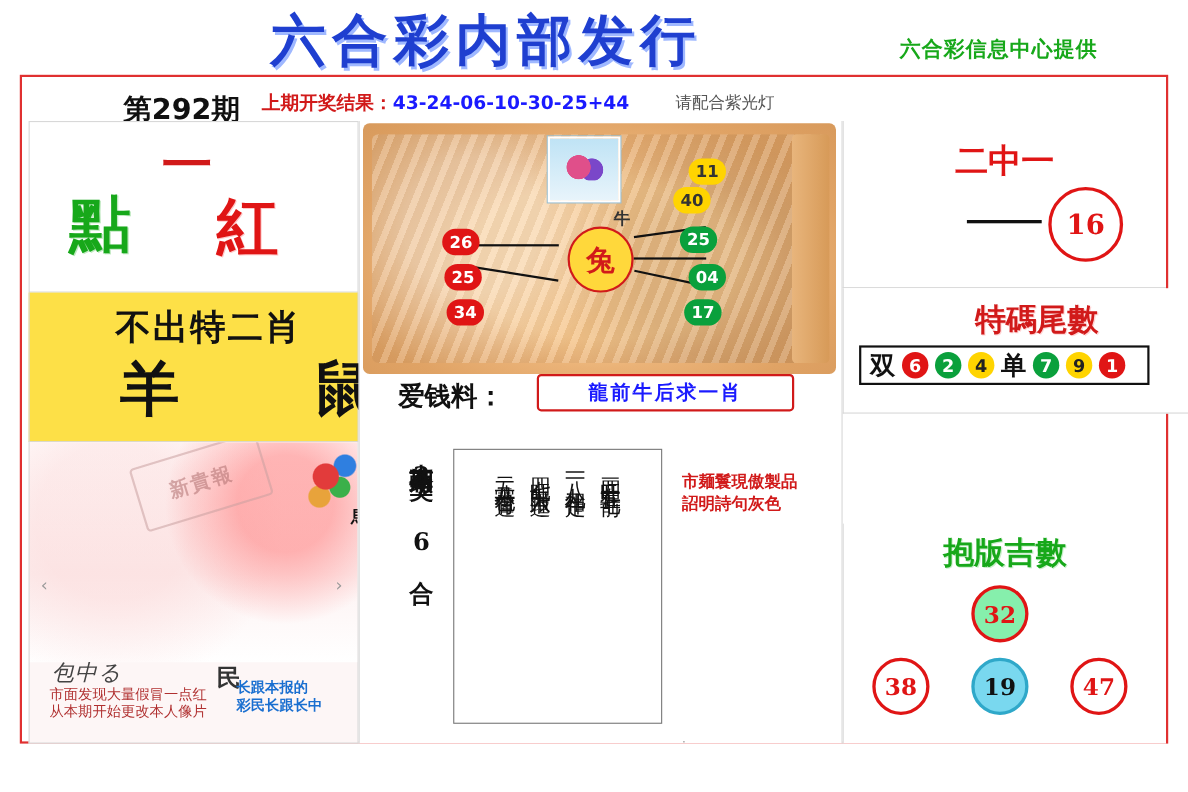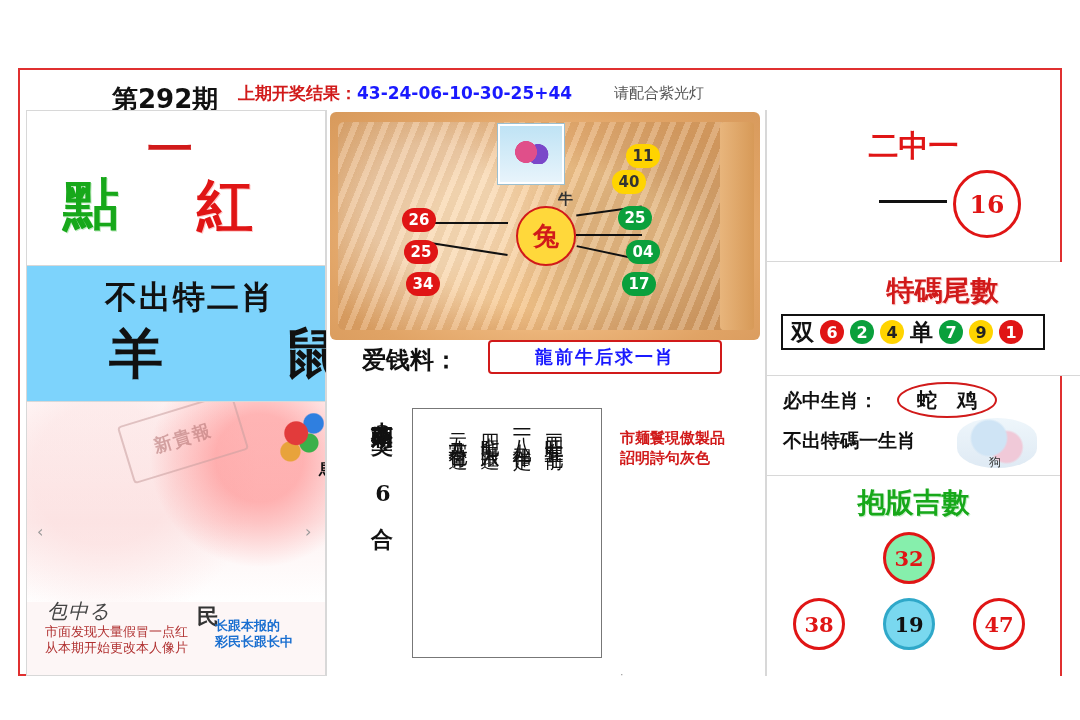--- a/index.html
+++ b/index.html
@@ -69,21 +69,21 @@
   }
   .hong{
     position:absolute;left:170px;top:58px;
     font-family:"DejaVu Serif","Liberation Serif",serif;
     font-size:56px;font-weight:bold;color:#e01515;
     text-shadow:1px 1px 0 #ffc7c7;
   }
 
   .col-left2{
     position:absolute;left:26px;top:266px;width:300px;height:136px;
-    border:1px solid #d8d8d8;border-top:none;box-sizing:border-box;background:#7dd3fc;
+    border:1px solid #d8d8d8;border-top:none;box-sizing:border-box;background:#fde047;
   }
   .bcts{
     position:absolute;left:78px;top:10px;
     font-family:"DejaVu Serif","Liberation Serif",serif;
     font-size:32px;font-weight:bold;color:#111;letter-spacing:2px;white-space:nowrap;
   }
   .zodiac2{
     position:absolute;left:82px;top:52px;
     font-family:"DejaVu Serif","Liberation Serif",serif;
     font-size:54px;font-weight:bold;color:#111;letter-spacing:34px;white-space:nowrap;
@@ -317,20 +317,24 @@
 
   .tiny-foot{
     position:absolute;left:620px;top:668px;font-size:11px;color:#999;
   }
 </style>
 </head>
 <body>
 
 <div class="page">
 
+  <div class="masthead">
+    <div class="mast-title">六合彩内部发行</div>
+    <div class="mast-sub">六合彩信息中心提供</div>
+  </div>
 
   <div class="frame"></div>
 
   <div class="issue">第292期</div>
   <div class="lastresult">
     <span class="lbl">上期开奖结果：</span><span>43-24-06-10-30-25+44</span>
   </div>
   <div class="uvnote">请配合紫光灯</div>
 
   <div class="col-left">
@@ -414,27 +418,20 @@
       <span class="tnum c-red">6</span>
       <span class="tnum c-green">2</span>
       <span class="tnum c-yellow">4</span>
       <span class="tail-lbl">单</span>
       <span class="tnum c-green">7</span>
       <span class="tnum c-yellow">9</span>
       <span class="tnum c-red">1</span>
     </div>
   </div>
 
-  <div class="rcell r3">
-    <div class="must-row">必中生肖：</div>
-    <div class="must-oval">蛇　鸡</div>
-    <div class="nochar">不出特碼一生肖</div>
-    <div class="dogimg"></div>
-    <div class="dog-lbl">狗</div>
-  </div>
 
   <div class="rcell r4">
     <div class="r-title t-ban">抱版吉數</div>
     <div class="ball b-pink" style="left:116px;top:56px;width:46px;height:46px;font-size:21px;">32</div>
     <div class="ball b-red" style="left:26px;top:122px;width:46px;height:46px;font-size:21px;">38</div>
     <div class="ball b-blue" style="left:116px;top:122px;width:46px;height:46px;font-size:21px;">19</div>
     <div class="ball b-red" style="left:206px;top:122px;width:46px;height:46px;font-size:21px;">47</div>
   </div>
 
   <div class="tiny-foot">·</div>

